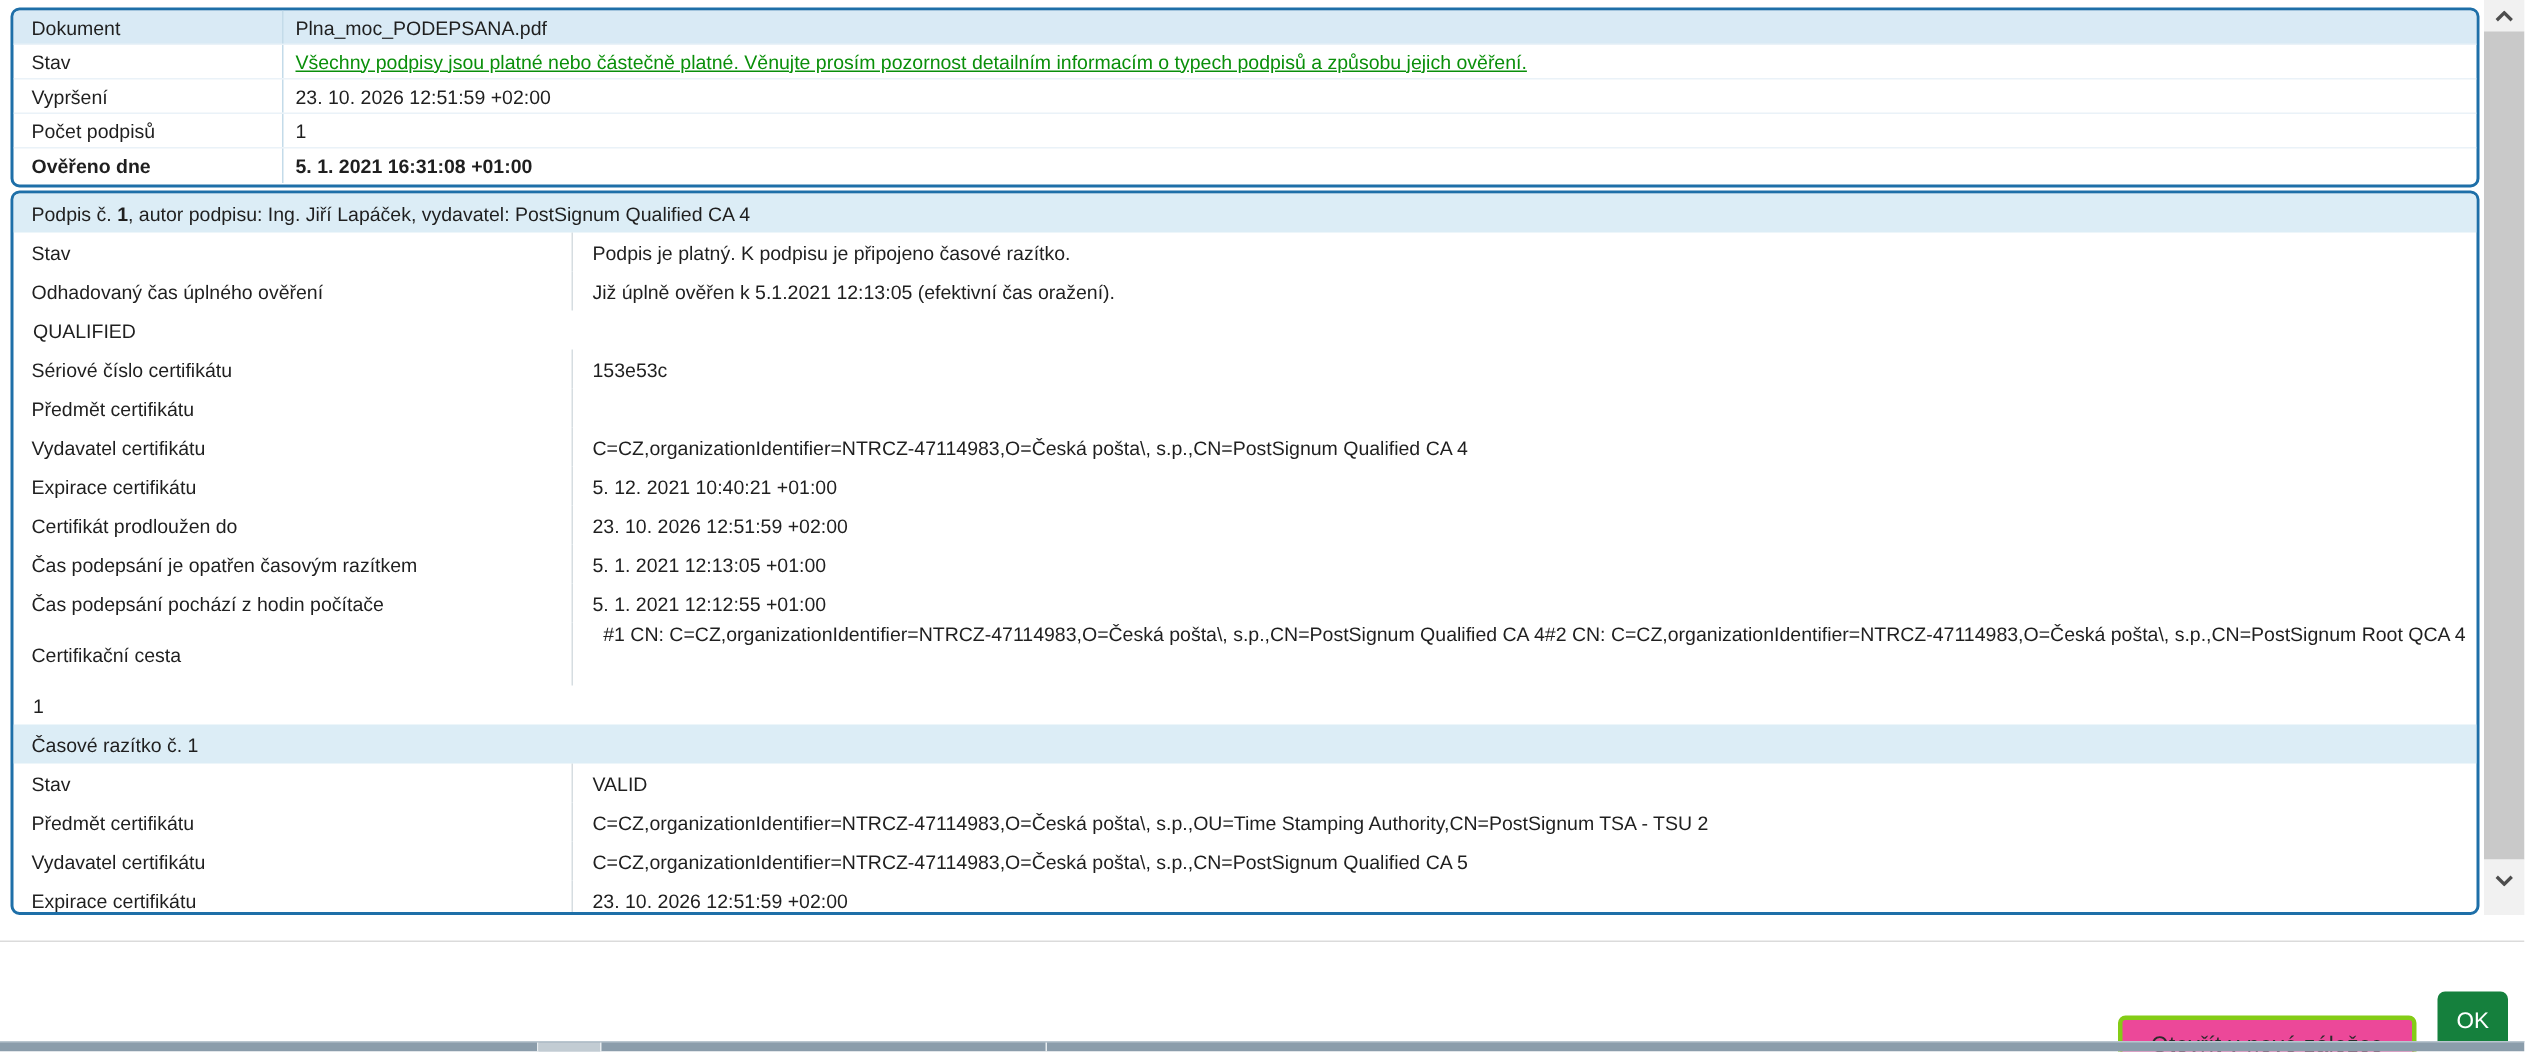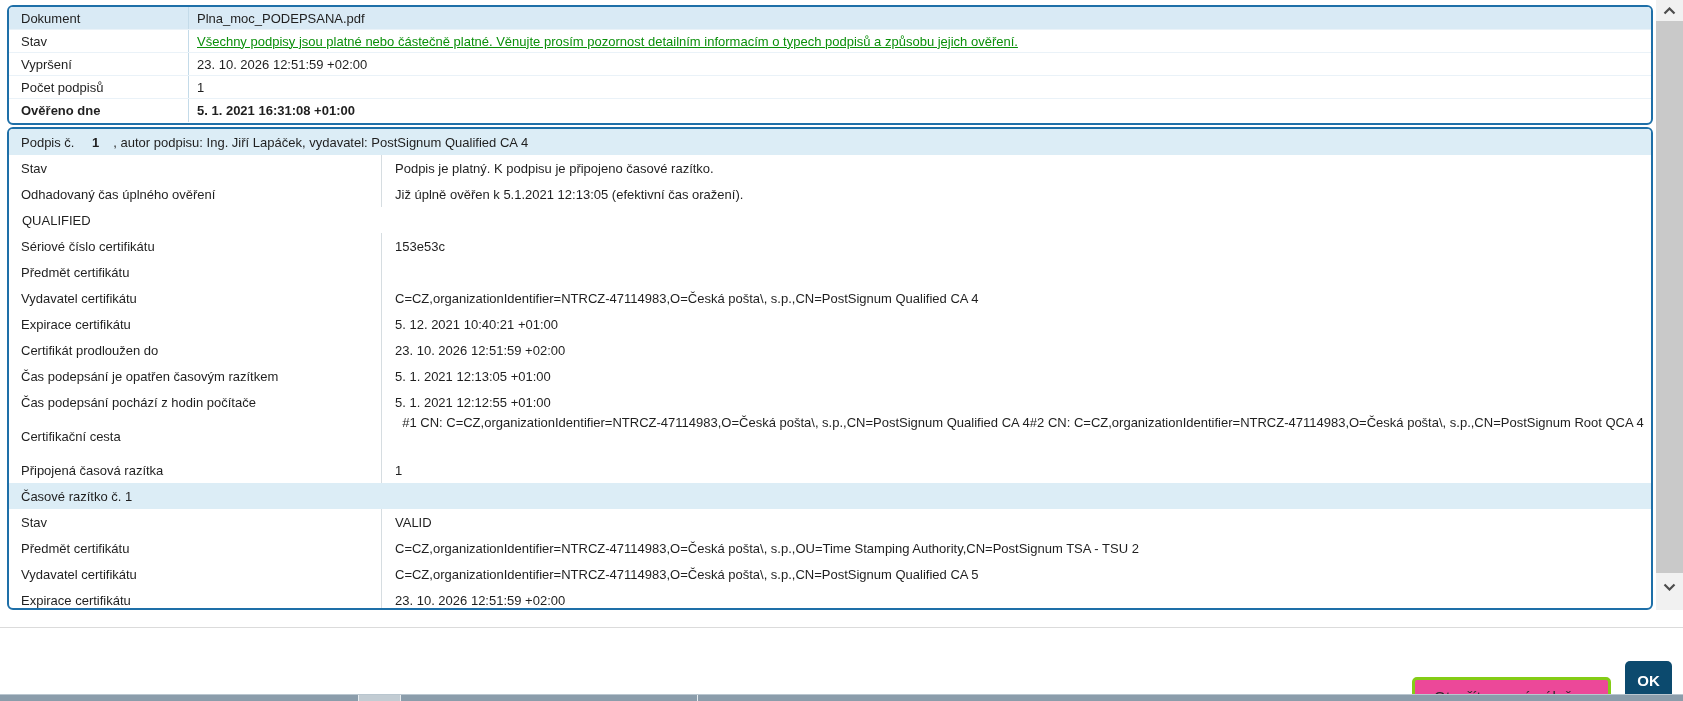--- a/index.html
+++ b/index.html
@@ -20,38 +20,38 @@
   #panel2 .trow{height:26px;}
   #panel2 .trow.tall{height:42px;}
   .tlabel{display:flex;align-items:center;box-sizing:border-box;padding-left:12px;flex:0 0 auto;}
   #panel1 .tlabel{width:180px;border-right:1px solid #c4dbe9;}
   #panel2 .tlabel{width:373px;border-right:1px solid #d6dde1;}
   .tvalue{flex:1;display:flex;align-items:center;padding-left:8px;min-width:0;white-space:nowrap;}
   #panel2 .tvalue{padding-left:13px;}
   .tvalue.multiline{flex-direction:row;align-items:flex-start;justify-content:center;line-height:16px;}
   .hl{background:#d9eaf5;}
   .section-head{background:#dcedf6;}
-  .section-head .headcell{display:flex;align-items:center;padding-left:12px;width:100%;gap:14px;}
+  .section-head .headcell{display:flex;align-items:center;padding-left:12px;width:100%;}
   .green{color:#0a8f0a;text-decoration:underline;}
   .bold{font-weight:bold;}
   
   #scrollbar{position:absolute;left:1656px;top:0;width:27px;height:610px;background:#f1f1f1;}
   .scroll-btn{position:absolute;left:0;width:27px;background:#f1f1f1;display:flex;align-items:flex-start;justify-content:center;}
   #scroll-up{top:0;height:21px;align-items:center;}
   #scroll-down{top:573px;height:37px;padding-top:10px;box-sizing:border-box;}
   #scroll-thumb{position:absolute;left:0;top:21px;width:27px;height:552px;background:#c9c9c9;}
   .chev{display:block;}
   
   #footer-divider{position:absolute;left:0;top:627px;width:1683px;height:1px;background:#dbdbdb;}
   #footer-buttons{position:absolute;top:645px;right:11px;display:flex;gap:14px;align-items:center;}
   .btn{height:39px;box-sizing:border-box;border-radius:5px;font-size:15px;
        display:flex;align-items:center;justify-content:center;cursor:pointer;
        font-family:"Liberation Sans", sans-serif;}
   #open-tab-btn{background:#ec4899;border:3px solid #84cc16;color:#2b2b2b;padding:0 19px;letter-spacing:0.3px;margin-top:32px;}
-  #ok-btn{background:#0c4a6e;border:none;color:#ffffff;width:47px;font-weight:bold;}
+  #ok-btn{background:#15803d;border:none;color:#ffffff;width:47px;font-weight:normal;}
   
   #bottom-strip{position:absolute;left:0;top:694px;width:1683px;height:7px;background:#8b9dab;border-top:1px solid #b9c6cf;box-sizing:border-box;}
   #bottom-strip .seg-light{position:absolute;left:359px;top:0;width:41px;height:7px;background:#c2ccd3;}
   #bottom-strip .seg-line{position:absolute;top:0;width:1px;height:7px;background:#e8edf0;}
 </style>
 </head>
 <body>
 
 <div class="panel" id="panel1">
     <div class="trow hl">
@@ -124,21 +124,20 @@
         <div class="tvalue">5. 1. 2021 12:12:55 +01:00</div>
       </div>
       <div class="trow tall">
         <div class="tlabel">Certifikační cesta</div>
         <div class="tvalue multiline">
           <div>#1 CN: C=CZ,organizationIdentifier=NTRCZ-47114983,O=Česká pošta\, s.p.,CN=PostSignum Qualified CA 4</div>
           <div>#2 CN: C=CZ,organizationIdentifier=NTRCZ-47114983,O=Česká pošta\, s.p.,CN=PostSignum Root QCA 4</div>
         </div>
       </div>
       <div class="trow">
-        <div class="tlabel">Připojená časová razítka</div>
         <div class="tvalue">1</div>
       </div>
       <div class="trow section-head">
         <div class="headcell">Časové razítko č. 1</div>
       </div>
       <div class="trow">
         <div class="tlabel">Stav</div>
         <div class="tvalue">VALID</div>
       </div>
       <div class="trow">

